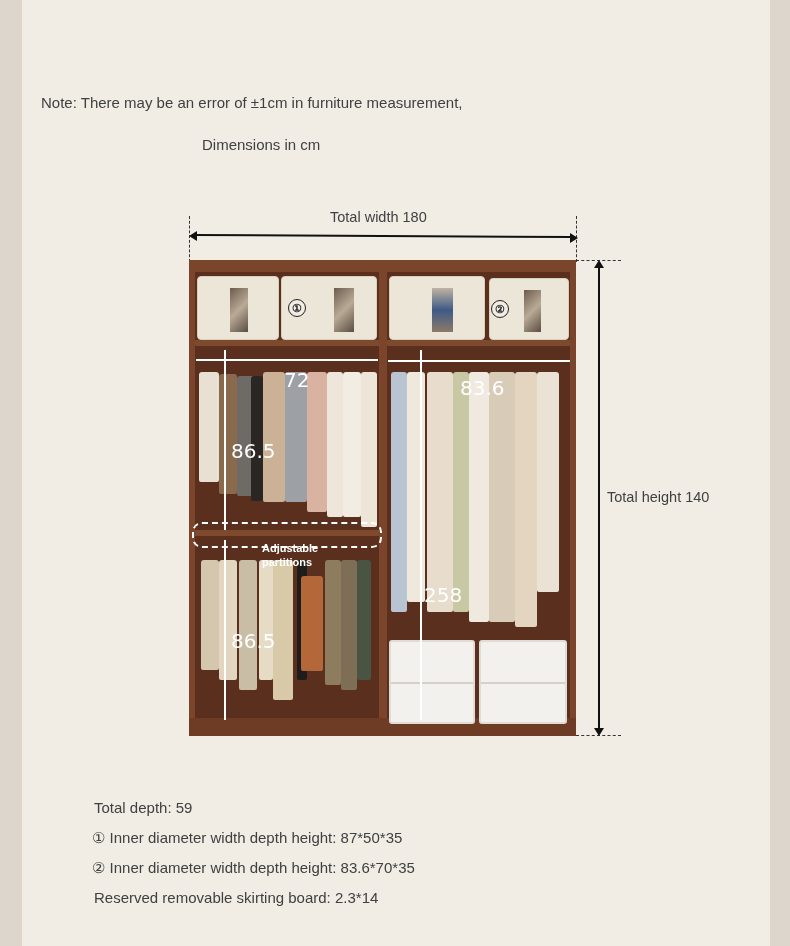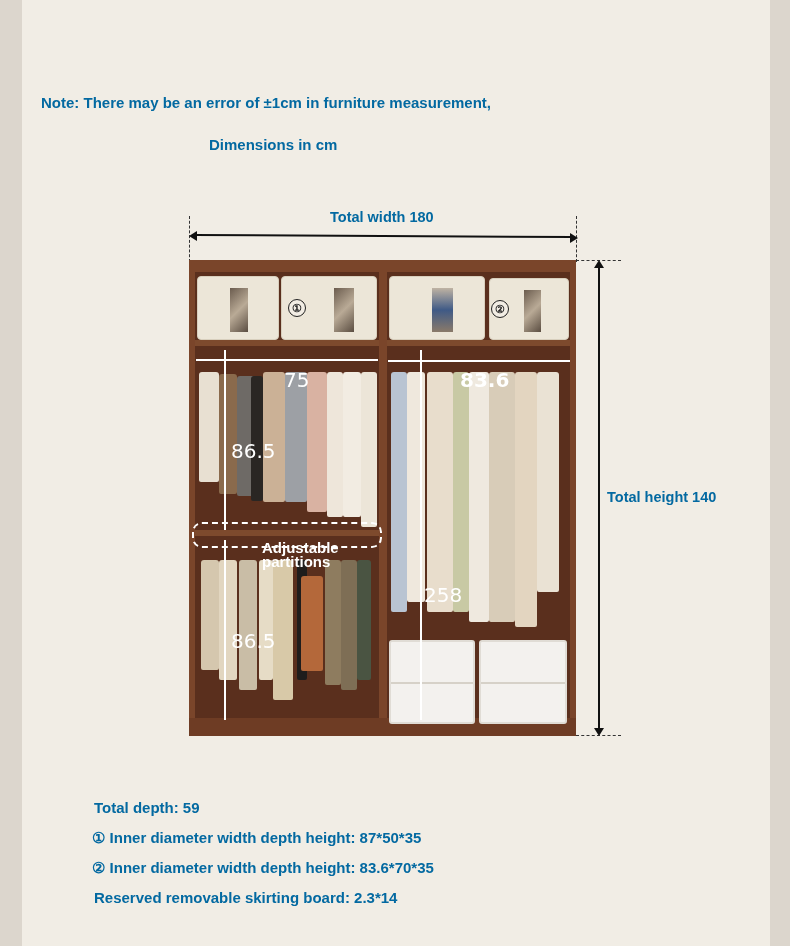--- a/index.html
+++ b/index.html
@@ -1,20 +1,20 @@
 <!DOCTYPE html>
 <html><head>
 <meta charset="utf-8">
 <style>
   html,body{margin:0;padding:0;}
   body{width:790px;height:946px;background:#dcd6cd;position:relative;overflow:hidden;font-family:"Liberation Sans",sans-serif;}
   .page{position:absolute;left:22px;top:0;width:748px;height:946px;background:#f1ede5;}
-  .txt{position:absolute;color:#0369a1;font-weight:bold;white-space:nowrap;}
+  .txt{position:absolute;color:#404040;font-weight:normal;white-space:nowrap;}
   .note{left:41px;top:94px;font-size:15px;}
-  .units{left:209px;top:136px;font-size:15px;}
+  .units{left:202px;top:136px;font-size:15px;}
   .wlabel{left:330px;top:209px;font-size:14.5px;}
   .hlabel{left:607px;top:489px;font-size:14.5px;}
   .spec{left:94px;font-size:15px;text-align:right;}
   .dash-v{position:absolute;border-left:1px dashed #333;width:0;}
   .dash-h{position:absolute;border-top:1px dashed #333;height:0;}
   .arrow-h{position:absolute;height:2px;background:#111;}
   .arrow-v{position:absolute;width:2px;background:#111;}
   .wardrobe{position:absolute;left:189px;top:260px;width:387px;height:476px;background:#5a2f1d;}
   .frame-top{position:absolute;left:0;top:0;width:100%;height:12px;background:#7a452a;}
   .frame-left{position:absolute;left:0;top:0;width:6px;height:100%;background:#7a452a;}
@@ -24,21 +24,21 @@
   .shelf{position:absolute;height:6px;background:#7d4a2d;}
   .box{position:absolute;background:#ece6d8;border:1px solid #d8cfbd;border-radius:4px;}
   .box .win{position:absolute;top:18%;width:22%;height:70%;left:40%;background:linear-gradient(135deg,#6b5c4e,#b9aa96,#5a4d41);}
   .circ{position:absolute;width:16px;height:16px;border:1.5px solid #222;border-radius:50%;font-size:11px;line-height:16px;text-align:center;color:#222;font-weight:bold;background:rgba(255,255,255,0.3);}
   .cloth{position:absolute;border-radius:3px 3px 2px 2px;}
   .drawer{position:absolute;background:#f3f1ee;border:2px solid #e0dcd5;border-radius:3px;}
   .drawer .line{position:absolute;left:0;right:0;top:50%;height:2px;background:#d6d1c8;}
   .warr{position:absolute;background:#fff;}
   .wnum{position:absolute;color:#fff;font-size:20px;font-family:"DejaVu Sans",sans-serif;}
   .adj{position:absolute;left:192px;top:522px;width:186px;height:22px;border:2px dashed #fff;border-radius:10px;}
-  .adjtxt{position:absolute;left:262px;top:541px;color:#fff;font-size:15px;font-weight:bold;line-height:14px;}
+  .adjtxt{position:absolute;left:262px;top:541px;color:#fff;font-size:11px;font-weight:bold;line-height:14px;}
   .tri-l{position:absolute;width:0;height:0;border-top:5px solid transparent;border-bottom:5px solid transparent;}
   .tri-v{position:absolute;width:0;height:0;border-left:5px solid transparent;border-right:5px solid transparent;}
 </style>
 </head>
 <body>
 
 <div class="page"></div>
 
 <div class="txt note">Note: There may be an error of ±1cm in furniture measurement,</div>
 <div class="txt units">Dimensions in cm</div>
@@ -122,22 +122,22 @@
 
 <div class="circ" style="left:288px;top:299px;">①</div>
 <div class="circ" style="left:491px;top:300px;">②</div>
 
 <div class="warr" style="left:196px;top:359px;width:182px;height:2px;"></div>
 <div class="warr" style="left:388px;top:360px;width:182px;height:2px;"></div>
 <div class="warr" style="left:224px;top:350px;width:2px;height:180px;"></div>
 <div class="warr" style="left:224px;top:540px;width:2px;height:180px;"></div>
 <div class="warr" style="left:420px;top:350px;width:2px;height:370px;"></div>
 
-<div class="wnum" style="left:284px;top:368px;">75</div>
-<div class="wnum" style="left:460px;top:368px;font-weight:bold;">83.6</div>
+<div class="wnum" style="left:284px;top:368px;">72</div>
+<div class="wnum" style="left:460px;top:376px;">83.6</div>
 <div class="wnum" style="left:231px;top:439px;">86.5</div>
 <div class="wnum" style="left:231px;top:629px;">86.5</div>
 <div class="wnum" style="left:424px;top:583px;">258</div>
 
 <div class="adj"></div>
 <div class="adjtxt">
   <div>Adjustable</div>
   <div>partitions</div>
 </div>
 

